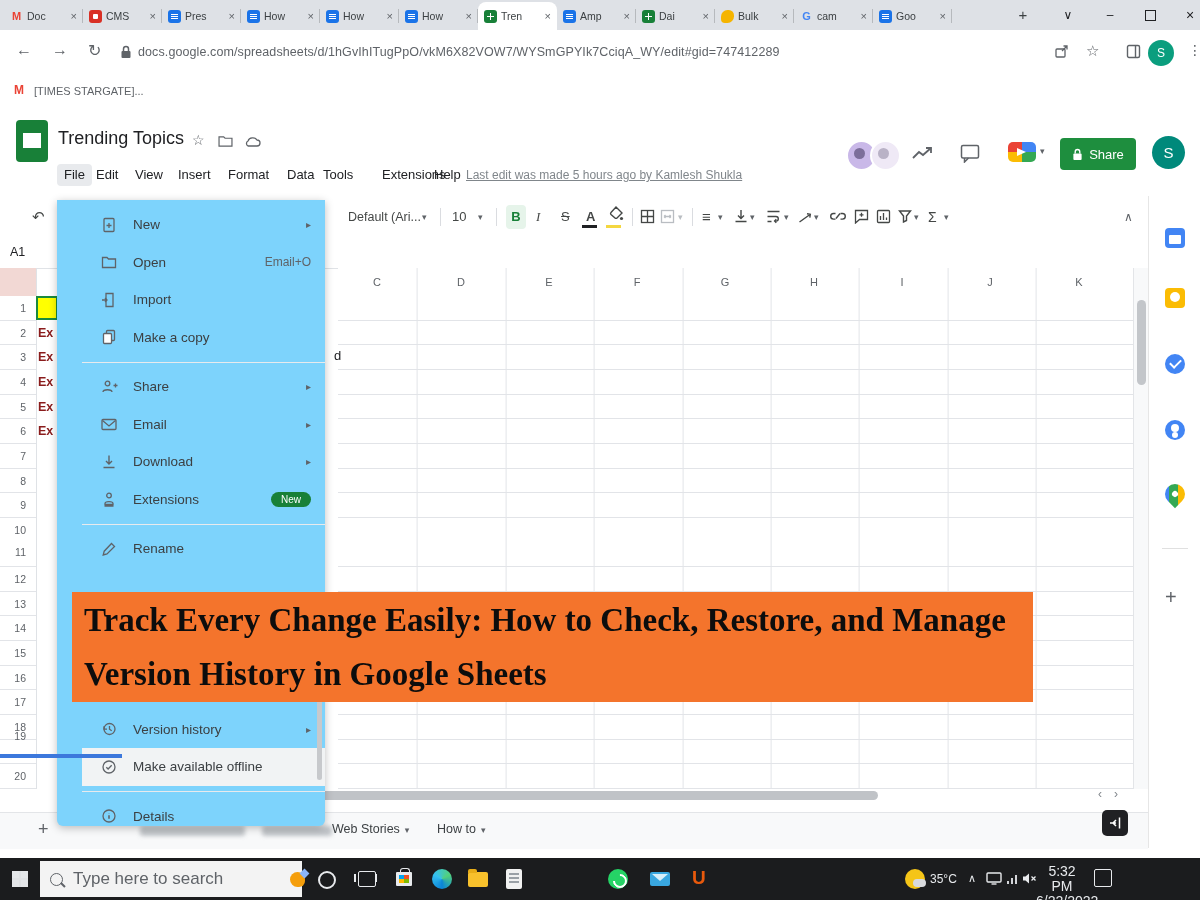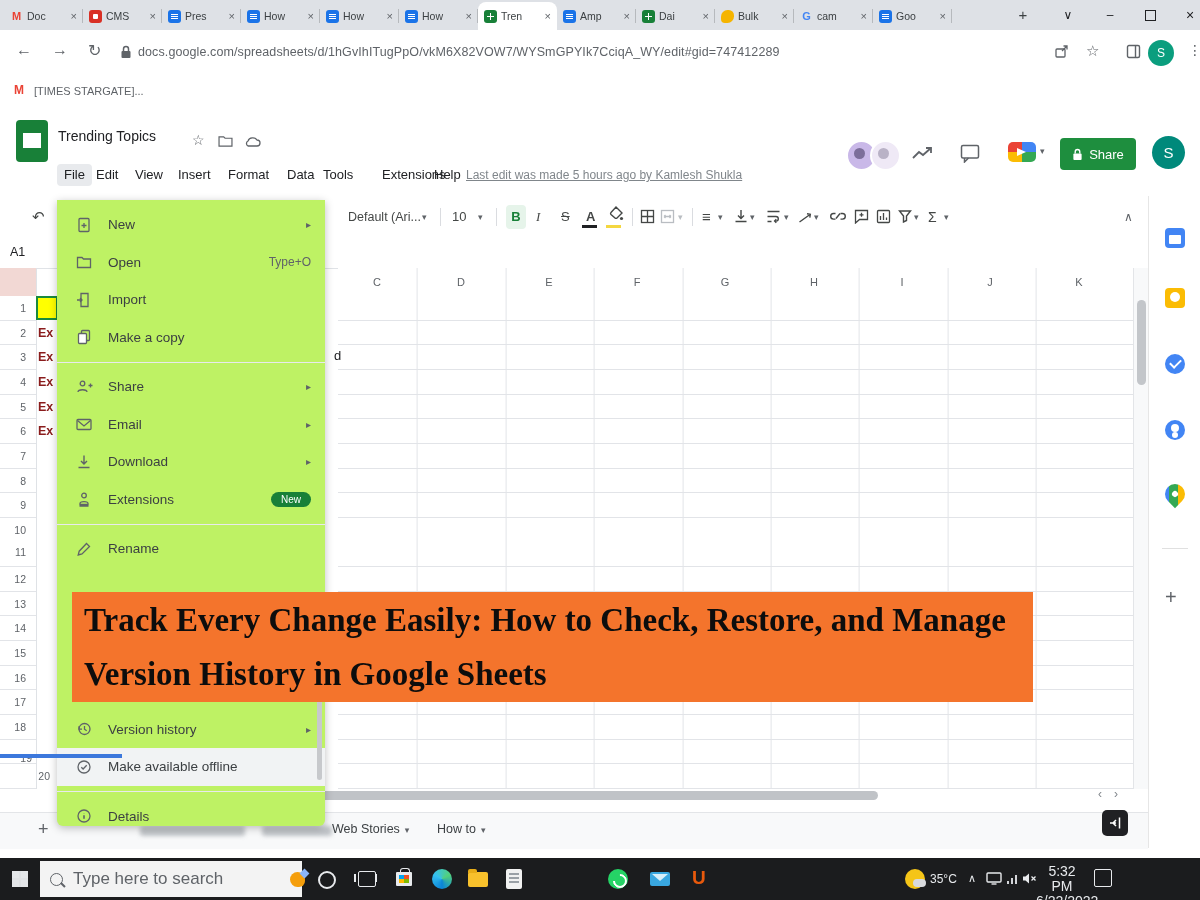--- a/index.html
+++ b/index.html
@@ -46,21 +46,21 @@
   
   #appheader{position:absolute;left:0;top:106px;width:1200px;height:90px;background:#fff;}
   #sheets-logo{position:absolute;left:16px;top:14px;width:32px;height:42px;background:#188038;border-radius:4px;}
   #sheets-logo::after{content:"";position:absolute;left:7px;top:13px;width:18px;height:15px;background:
      linear-gradient(#fff,#fff) 0 0/18px 15px no-repeat;
      -webkit-mask:none;}
   #sheets-logo .grid{position:absolute;left:7px;top:13px;width:18px;height:15px;background:#fff;}
   #sheets-logo .grid::after{content:"";position:absolute;left:8px;top:0;width:2px;height:15px;background:#188038;box-shadow:-9px 6px 0 9px #18803800;}
   #sheets-logo .gh{position:absolute;left:7px;top:19px;width:18px;height:2px;background:#188038;}
   #sheets-logo .gv{position:absolute;left:15px;top:13px;width:2px;height:15px;background:#188038;}
-  #doc-title{position:absolute;left:58px;top:22px;font-size:14px;color:#202124;}
+  #doc-title{position:absolute;left:58px;top:22px;font-size:18px;color:#202124;}
   .title-ic{position:absolute;top:26px;color:#5f6368;font-size:14px;}
   #menubar{position:absolute;left:0;top:58px;height:26px;width:760px;}
   .menu-item{position:absolute;top:0;height:22px;line-height:22px;padding:0 7px;font-size:13px;color:#202124;border-radius:4px;}
   .menu-item.active{background:#e8eaed;}
   #last-edit{position:absolute;left:466px;top:62px;font-size:12px;color:#80868b;text-decoration:underline;white-space:nowrap;}
   .avatarc{position:absolute;top:34px;width:27px;height:27px;border-radius:50%;border:2px solid #fff;}
   #avatar1{left:846px;background:#c9b8e8;}
   #avatar2{left:870px;background:#efe9f6;}
   .avatarc::after{content:"";position:absolute;left:6px;top:6px;width:11px;height:11px;border-radius:50%;background:rgba(60,50,90,.55);}
   #avatar2::after{background:rgba(120,110,140,.45);}
@@ -128,22 +128,22 @@
   #sp-plus{position:absolute;left:16px;top:390px;font-size:20px;color:#5f6368;}
 
   
   #sheetbar{position:absolute;left:0;top:812px;width:1148px;height:36px;background:#f8f9fa;border-top:1px solid #e3e5e8;z-index:10;}
   #addsheet{position:absolute;left:38px;top:6px;font-size:18px;color:#5f6368;}
   .stab{position:absolute;top:9px;font-size:12.5px;color:#3c4043;white-space:nowrap;}
   .stab .c{font-size:9px;color:#5f6368;margin-left:5px;}
   .blurbar{position:absolute;top:13px;height:10px;background:#9aa0a6;border-radius:3px;filter:blur(2px);opacity:.6;}
 
   
-  #file-menu{position:absolute;left:57px;top:200px;width:268px;height:626px;background:#bef264;z-index:50;
-     box-shadow:0 2px 8px rgba(0,0,0,.25);border-radius:0 0 6px 6px;overflow:hidden;padding-top:6px;box-sizing:border-box;}
+  #file-menu{position:absolute;left:57px;top:200px;width:268px;height:626px;background:#7dd3fc;z-index:50;
+     box-shadow:0 2px 8px rgba(0,0,0,.25);border-radius:0 0 6px 6px;overflow:hidden;padding-top:6px;box-sizing:border-box;padding-left:25px;}
   .fm-item{display:flex;align-items:center;height:37.5px;padding:0 14px 0 18px;font-size:13.5px;color:#3c4043;}
   .fm-item.hl{background:#f1f3f4;}
   .fm-ic{width:18px;height:18px;flex:0 0 18px;display:flex;align-items:center;justify-content:center;}
   .fm-lbl{margin-left:15px;}
   .fm-right{margin-left:auto;font-size:12px;color:#5f6368;}
   .fm-badge{margin-left:auto;background:#188038;color:#fff;font-size:10px;padding:2px 10px;border-radius:9px;}
   .fm-sub{margin-left:auto;font-size:10px;color:#5f6368;}
   .menu-divider{border-top:1px solid #e8eaed;margin:5.5px 0;}
   #fm-spacer{height:143px;}
   #fm-scroll{position:absolute;right:3px;top:495px;width:5px;height:85px;background:#c7c9cc;border-radius:3px;}
@@ -479,22 +479,22 @@
       <div class="rowh" style="top: 197.2px; height: 24.65px; line-height: 24.65px;">9</div>
       <div class="rowh" style="top: 221.85px; height: 24.65px; line-height: 24.65px;">10</div>
       <div class="rowh" style="top: 244px; height: 24.65px; line-height: 24.65px;">11</div>
       <div class="rowh" style="top: 271.15px; height: 24.65px; line-height: 24.65px;">12</div>
       <div class="rowh" style="top: 295.8px; height: 24.65px; line-height: 24.65px;">13</div>
       <div class="rowh" style="top: 320.45px; height: 24.65px; line-height: 24.65px;">14</div>
       <div class="rowh" style="top: 345.1px; height: 24.65px; line-height: 24.65px;">15</div>
       <div class="rowh" style="top: 369.75px; height: 24.65px; line-height: 24.65px;">16</div>
       <div class="rowh" style="top: 394.4px; height: 24.65px; line-height: 24.65px;">17</div>
       <div class="rowh" style="top: 419.05px; height: 24.65px; line-height: 24.65px;">18</div>
-      <div class="rowh" style="top: 450px; height: 24.65px; line-height: 24.65px; margin-left: 6px;">19</div>
-      <div class="rowh" style="top: 468.35px; height: 24.65px; line-height: 24.65px; margin-left: 24px;">20</div>
+      <div class="rowh" style="top: 428px; height: 24.65px; line-height: 24.65px;">19</div>
+      <div class="rowh" style="top: 468.35px; height: 24.65px; line-height: 24.65px;">20</div>
     </div>
   <div id="cells"></div>
   <div id="cellA1" style="background: rgb(255, 255, 0);"></div>
   <div id="redcells">
       <div class="redcell" style="top: 320.65px;">Ex</div>
       <div class="redcell" style="top: 345.3px;">Ex</div>
       <div class="redcell" style="top: 369.95px;">Ex</div>
       <div class="redcell" style="top: 394.6px;">Ex</div>
       <div class="redcell" style="top: 419.25px;">Ex</div>
     </div>
@@ -544,21 +544,21 @@
       <span class="fm-lbl">New</span>
           <span class="fm-sub">▸</span>
         </div>
         <div class="fm-item">
           <span class="fm-ic">
             <svg width="16" height="14" viewBox="0 0 16 14" fill="none" stroke="#5f6368" stroke-width="1.3">
               <path d="M1.5 2.5h4.5L7.5 4h7v8.5h-13z"></path>
             </svg>
           </span>
       <span class="fm-lbl">Open</span>
-          <span class="fm-right">Type+O</span>
+          <span class="fm-right">Email+O</span>
         </div>
         <div class="fm-item">
           <span class="fm-ic">
             <svg width="16" height="16" viewBox="0 0 16 16" fill="none" stroke="#5f6368" stroke-width="1.3">
               <path d="M5 1.5h7v13H5z"></path>
               <path d="M1 8h5M4 6l2 2-2 2"></path>
             </svg>
           </span>
       <span class="fm-lbl">Import</span>
         </div>

